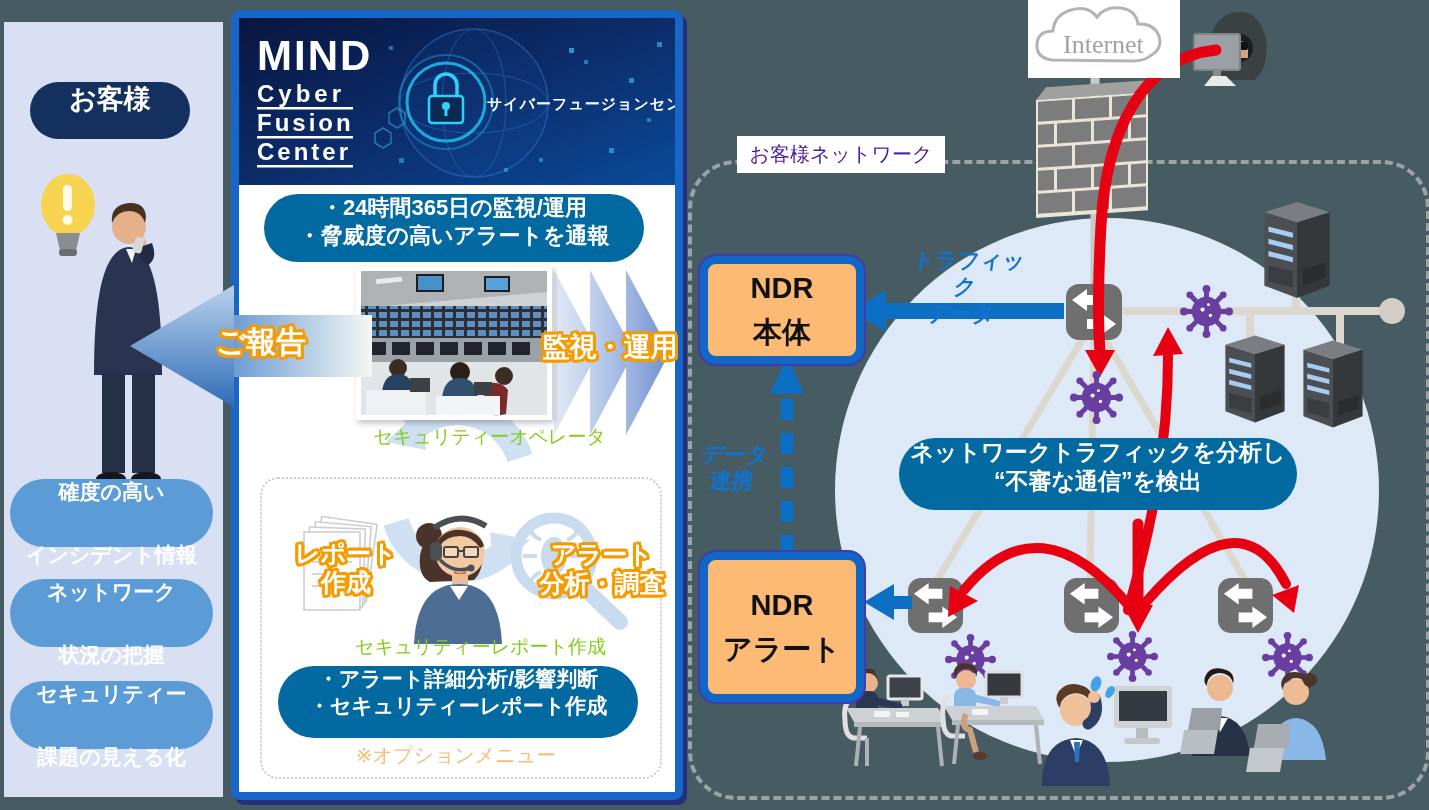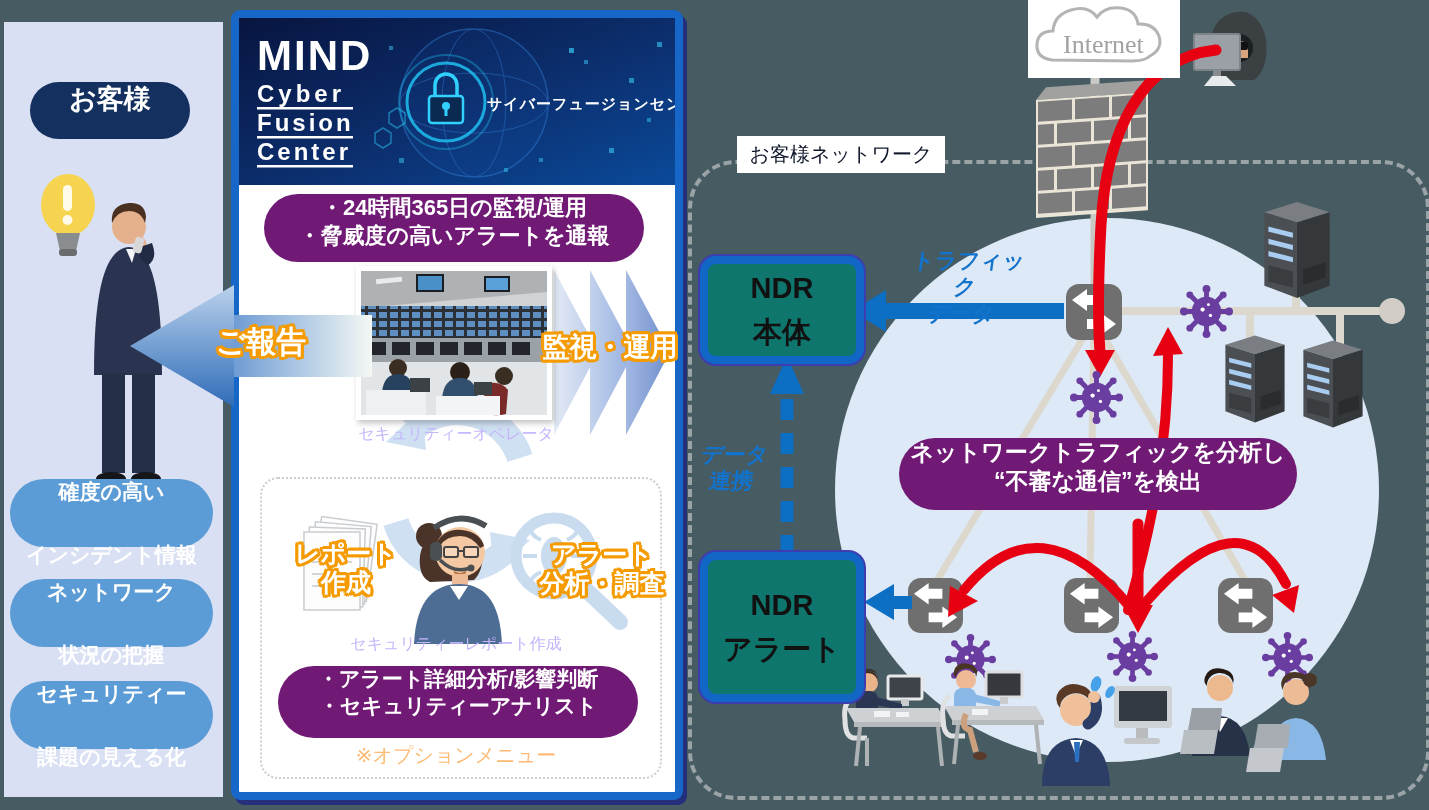--- a/index.html
+++ b/index.html
@@ -2,37 +2,37 @@
 <html><head>
 <meta charset="utf-8">
 <style>
   html,body{margin:0;padding:0;}
   .stage{position:relative;width:1429px;height:810px;background:#475b63;overflow:hidden;
          font-family:"Liberation Sans","DejaVu Sans",sans-serif;}
   .abs{position:absolute;}
   .pill{border-radius:999px;display:flex;flex-direction:column;align-items:center;
         text-align:center;font-weight:bold;color:#fff;line-height:1.28;}
   .benefit{background:#5b9cd6;font-size:21px;gap:36px;}
-  .bluepill{background:#701a75;}
+  .bluepill{background:#0369a1;}
   .navy{background:#14305e;}
   .stroke-orange{color:#fff;font-weight:bold;
     text-shadow:-2px -2px 0 #f59b00,0 -3px 0 #f59b00,2px -2px 0 #f59b00,-3px 0 0 #f59b00,
                  3px 0 0 #f59b00,-2px 2px 0 #f59b00,0 3px 0 #f59b00,2px 2px 0 #f59b00,
                  -3px -2px 0 #f59b00,3px 2px 0 #f59b00,-2px 3px 0 #f59b00,2px -3px 0 #f59b00;}
-  .caption{color:#c4b5fd;font-size:16px;text-align:center;}
+  .caption{color:#84cc16;font-size:19px;text-align:right;}
   .skew{transform:skewX(-8deg);}
   .bluelabel{color:#1273cc;font-weight:bold;font-size:22px;text-align:center;line-height:1.2;}
-  .ndrbox{background:#0f766e;border:8px solid #1166c6;border-radius:16px;box-shadow:0 0 0 2px #3d3db0;
+  .ndrbox{background:#fdba74;border:8px solid #1166c6;border-radius:16px;box-shadow:0 0 0 2px #3d3db0;
           display:flex;flex-direction:column;align-items:center;justify-content:center;
           font-weight:bold;color:#111;font-size:29px;line-height:1.25;box-sizing:border-box;gap:7px;}
   .panel-mid{background:#fff;border:8px solid #1767c9;border-radius:9px;
              box-shadow:4px 5px 0 0 #25307d;box-sizing:border-box;}
   .dashedbox{border:2px dotted #cdcdcd;border-radius:18px;}
   .netbox{border:4px dashed #9aa3a6;border-radius:48px;}
-  .netlabel{background:#fff;color:#0f172a;font-size:20px;display:flex;align-items:center;justify-content:center;}
+  .netlabel{background:#fff;color:#4c1d95;font-size:20px;display:flex;align-items:center;justify-content:center;}
   svg{display:block;}
 </style>
 </head>
 <body>
 
 <div class="stage">
 
   <div class="abs" style="left:4px;top:22px;width:219px;height:775px;background:#d9e0f3;"></div>
 
   <div class="abs pill navy" style="left:30px;top:82px;width:160px;height:57px;font-size:27px;">
@@ -278,21 +278,21 @@
     <path d="M56,70 q6,4 12,0" stroke="#b5743f" stroke-width="2" fill="none"></path>
     <rect x="54" y="72" width="16" height="12" fill="#edbb96"></rect>
     <path d="M16,142 C18,96 38,82 61,82 C84,82 102,96 104,142 Z" fill="#4e6d94"></path>
     <polygon points="52,84 61,98 70,84" fill="#fff"></polygon>
   </svg>
 
   <div class="abs caption" style="left:306px;top:634px;width:300px;z-index:3;">セキュリティーレポート作成</div>
 
   <div class="abs pill bluepill" style="left:278px;top:666px;width:360px;height:72px;font-size:21px;z-index:3;">
     <span>・アラート詳細分析/影響判断</span>
-    <span>・セキュリティーアナリスト</span>
+    <span>・セキュリティーレポート作成</span>
   </div>
 
   <div class="abs" style="left:306px;top:742px;width:300px;font-size:20px;color:#fdba74;text-align:center;z-index:3;">※オプションメニュー</div>
 
   <div class="abs netbox" style="left:688px;top:160px;width:734px;height:632px;z-index:1;"></div>
 
   <svg class="abs" style="left:688px;top:0;z-index:2;" width="741" height="810" viewBox="688 0 741 810">
     <defs>
       <symbol id="switch" viewBox="0 0 56 56">
         <rect width="56" height="56" rx="13" fill="#6f6f6f"></rect>

